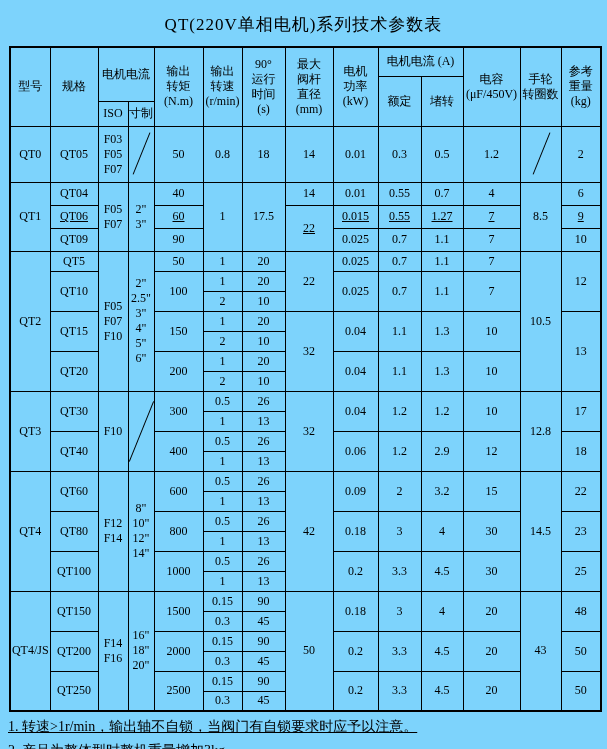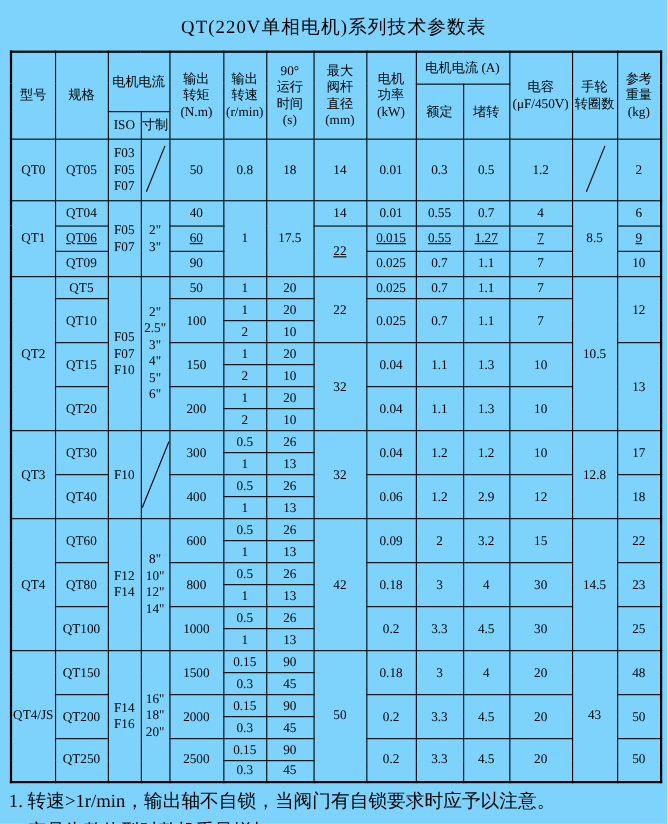--- a/index.html
+++ b/index.html
@@ -26,21 +26,21 @@
   tr.hr-a { height:29px; }
   tr.hr-b { height:25px; }
   tr.hr-c { height:25px; }
   td.slash span { visibility:hidden; }
   td.slash::after {
     content:""; position:absolute; left:50%; top:9%; bottom:9%;
     width:1px; background:#000; transform:rotate(22deg);
     transform-origin:center;
   }
   .footnotes { margin:7px 0 0 8px; }
-  .footnotes p { margin:0 0 7px 0; font-size:17px; line-height:1.2; }
+  .footnotes p { margin:0 0 7px 0; font-size:14px; line-height:1.2;text-decoration:underline; }
 </style>
 </head>
 <body>
 
 <div class="page">
   <h1 class="title">QT(220V单相电机)系列技术参数表</h1>
 
   <table class="spec">
     <colgroup>
       <col style="width:40px">

